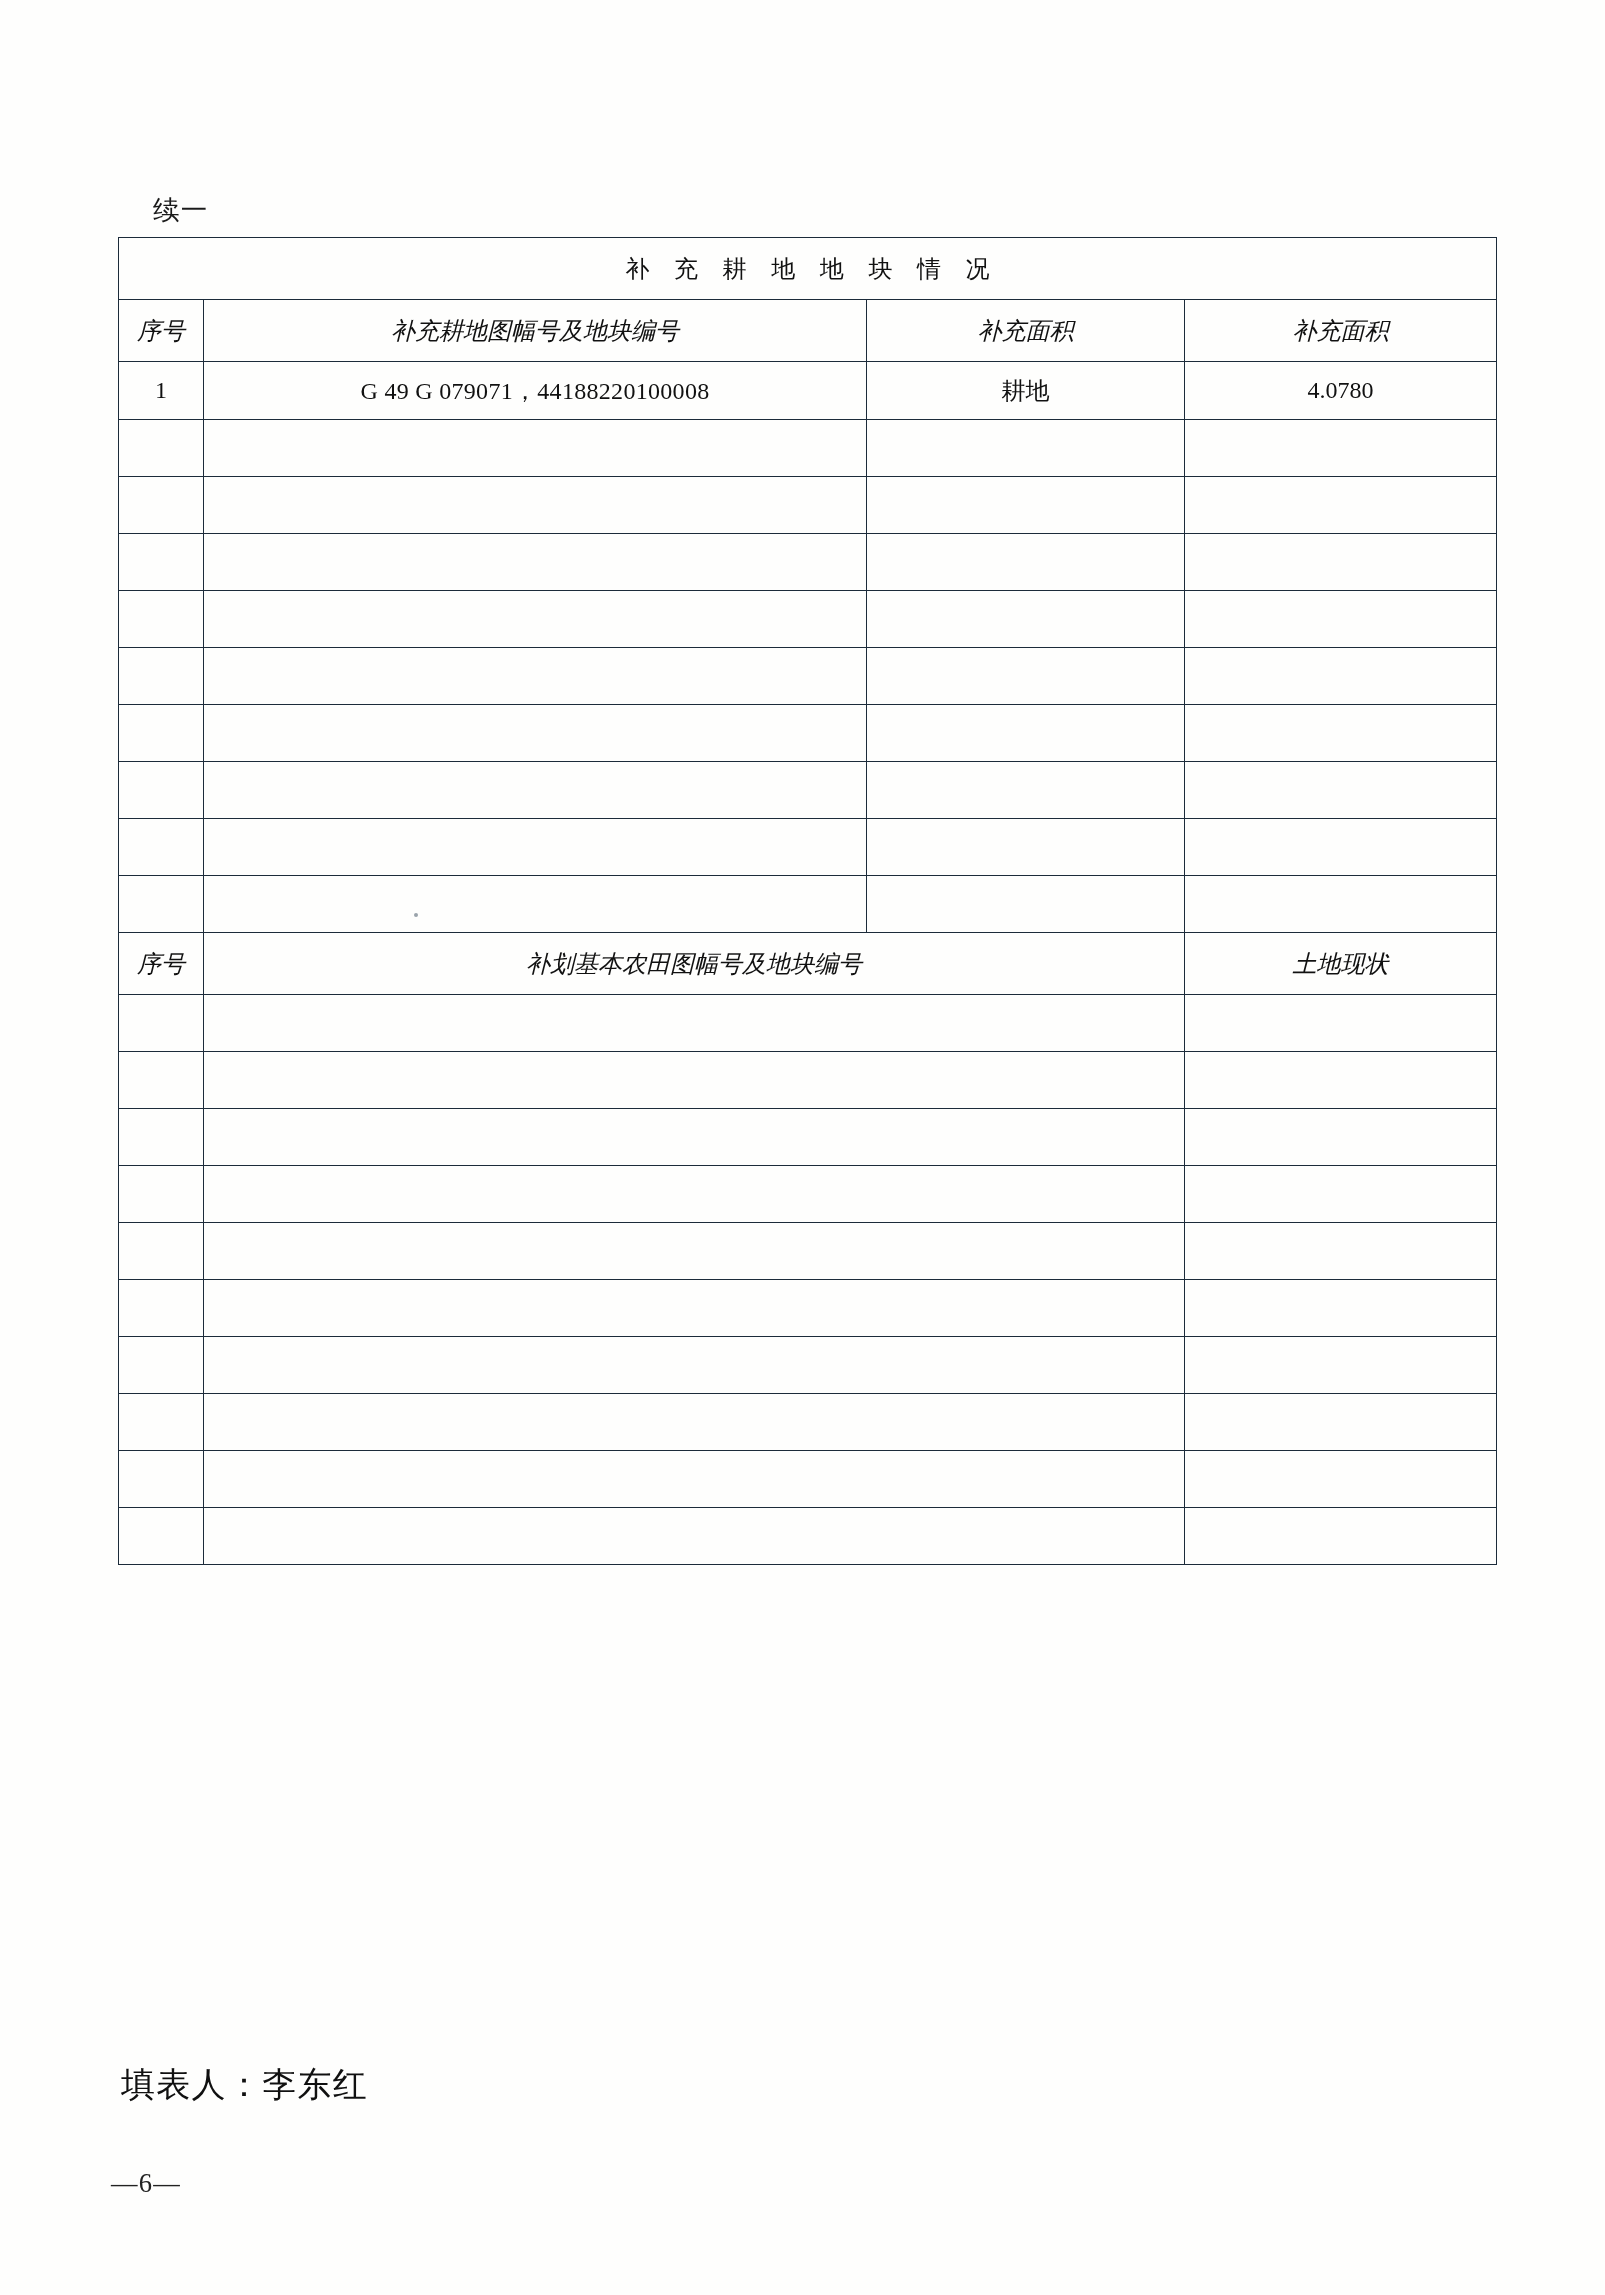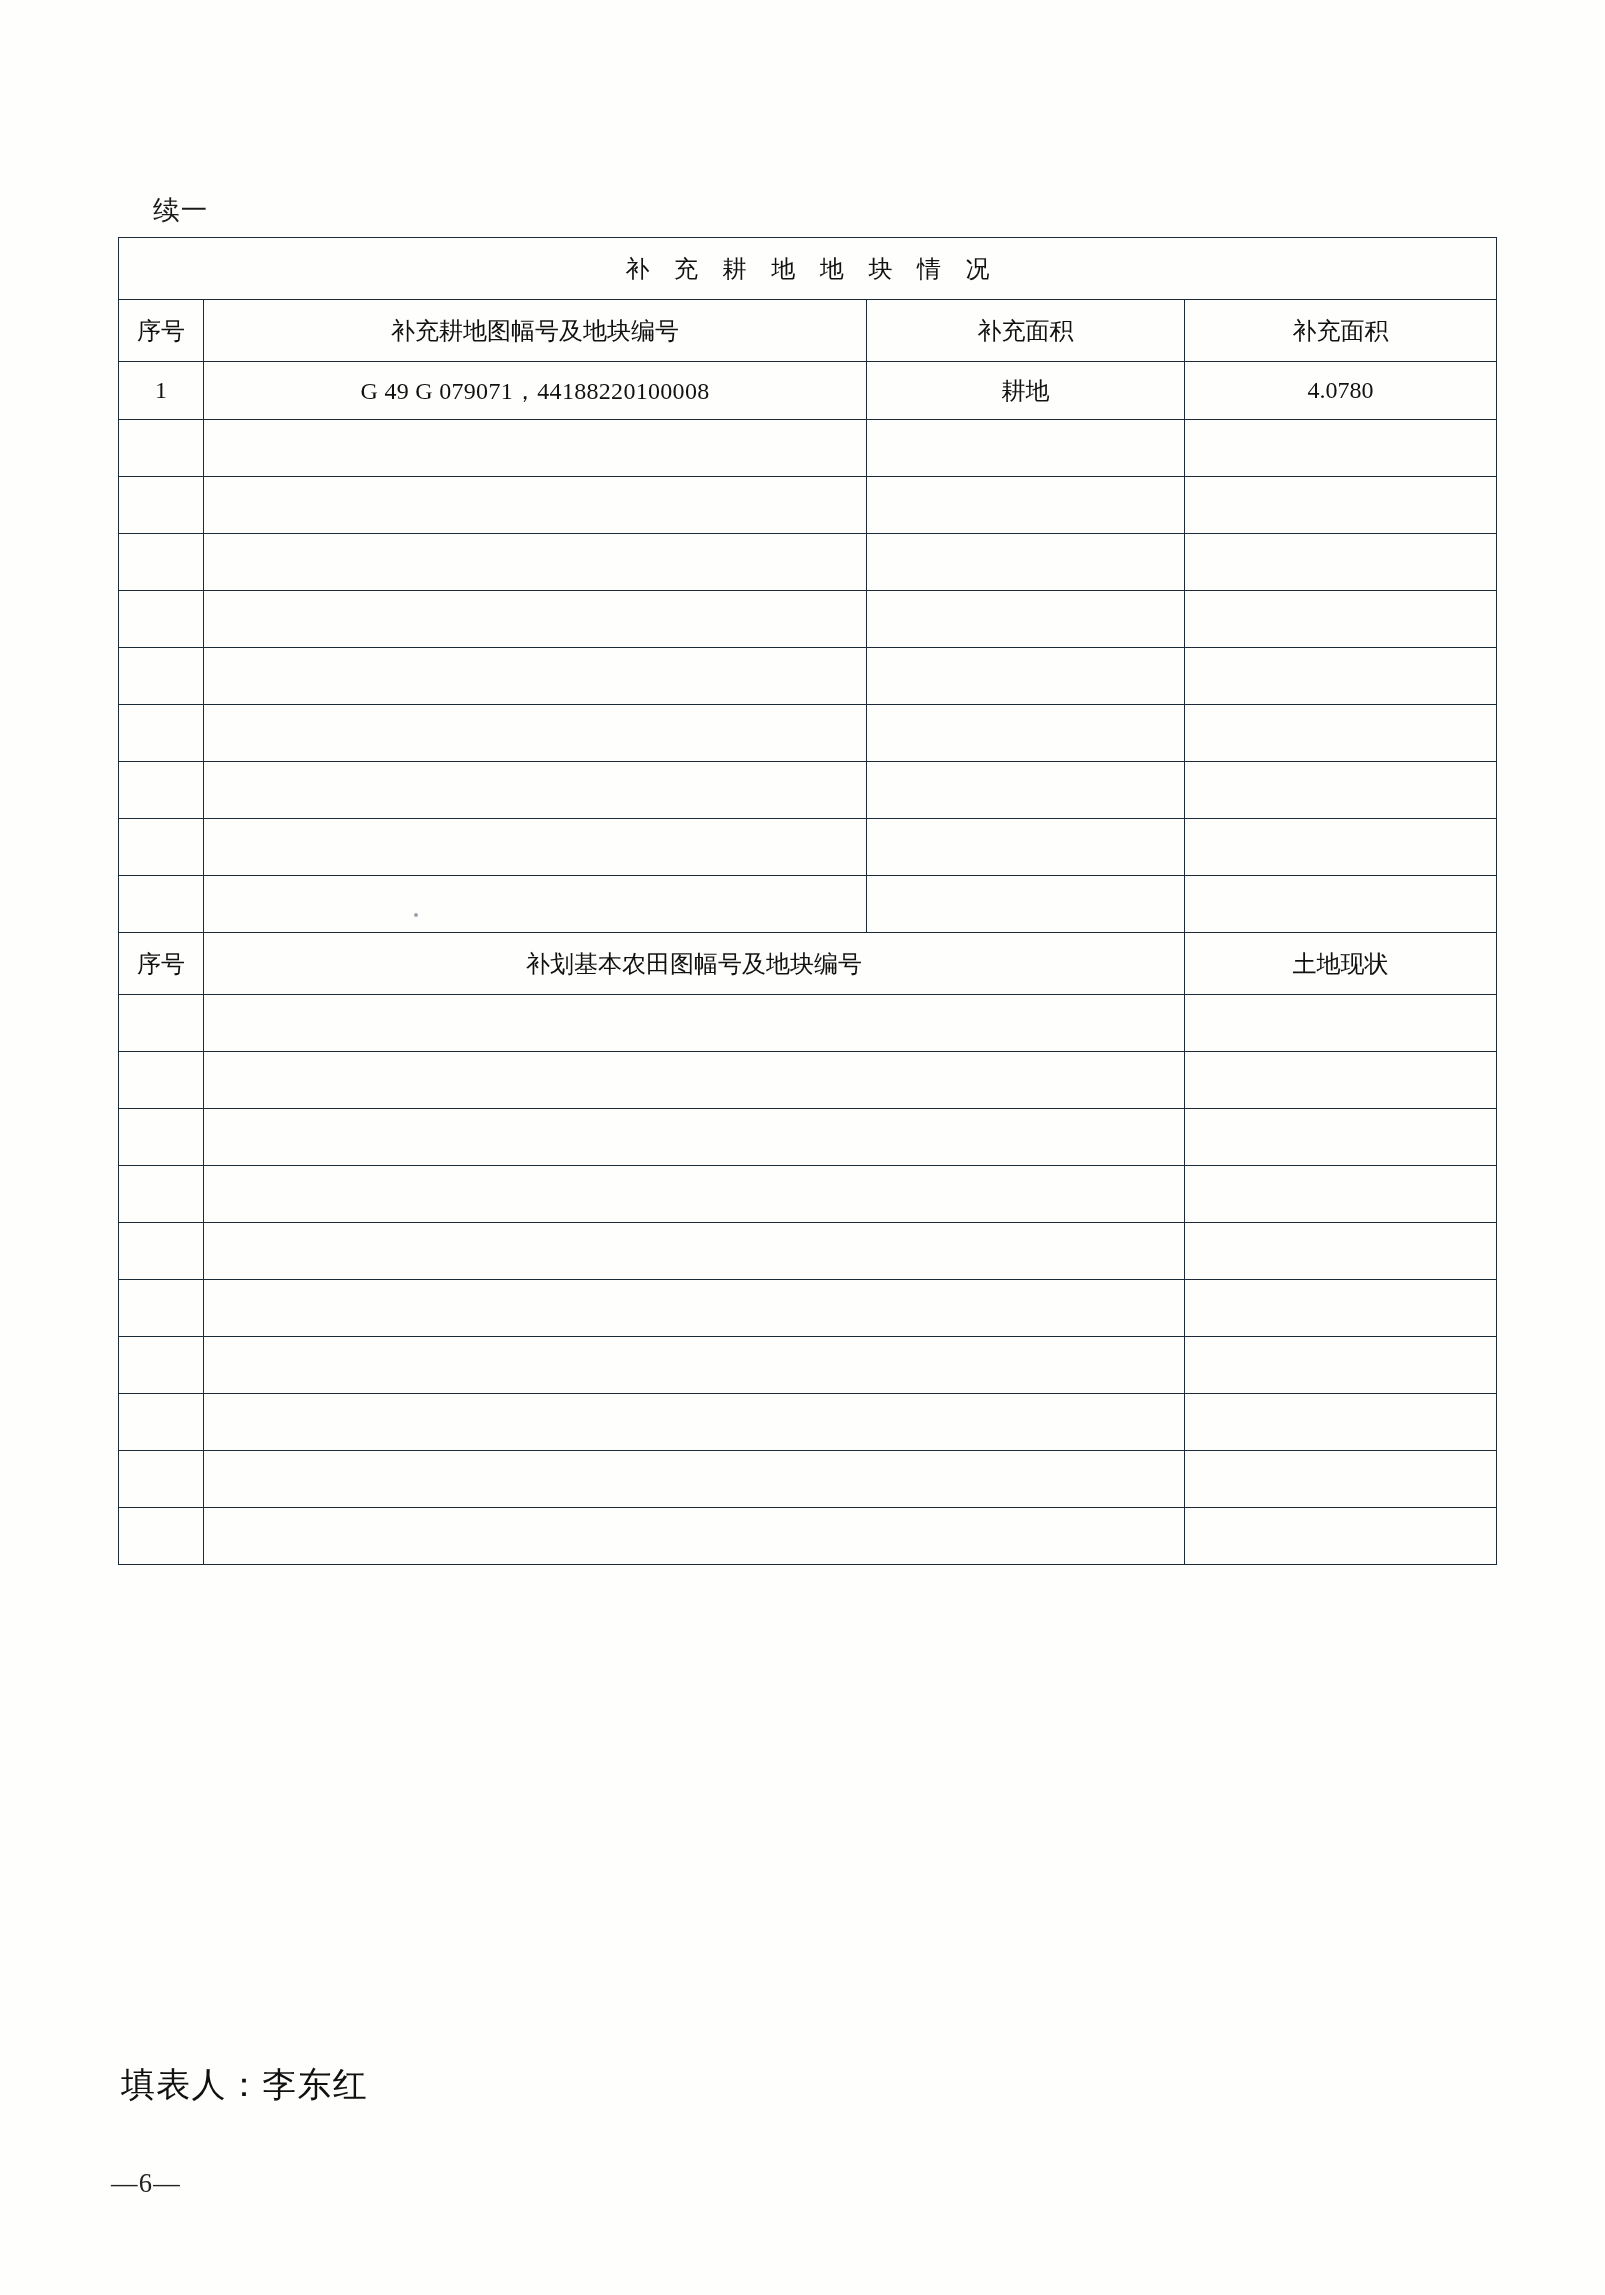--- a/index.html
+++ b/index.html
@@ -60,20 +60,21 @@
 
   .section-title {
     height: 61px;
     font-size: 26.5px;
     letter-spacing: 9.3px;
     text-indent: 9.3px;
   }
   .hdr {
     height: 61px;
     font-size: 25px;
+    font-style: italic;
   }
   .row-data {
     height: 57px;
     font-size: 24.5px;
   }
   .row-empty {
     height: 56px;
   }
   .code-cell {
     font-family: "Liberation Serif", serif;

